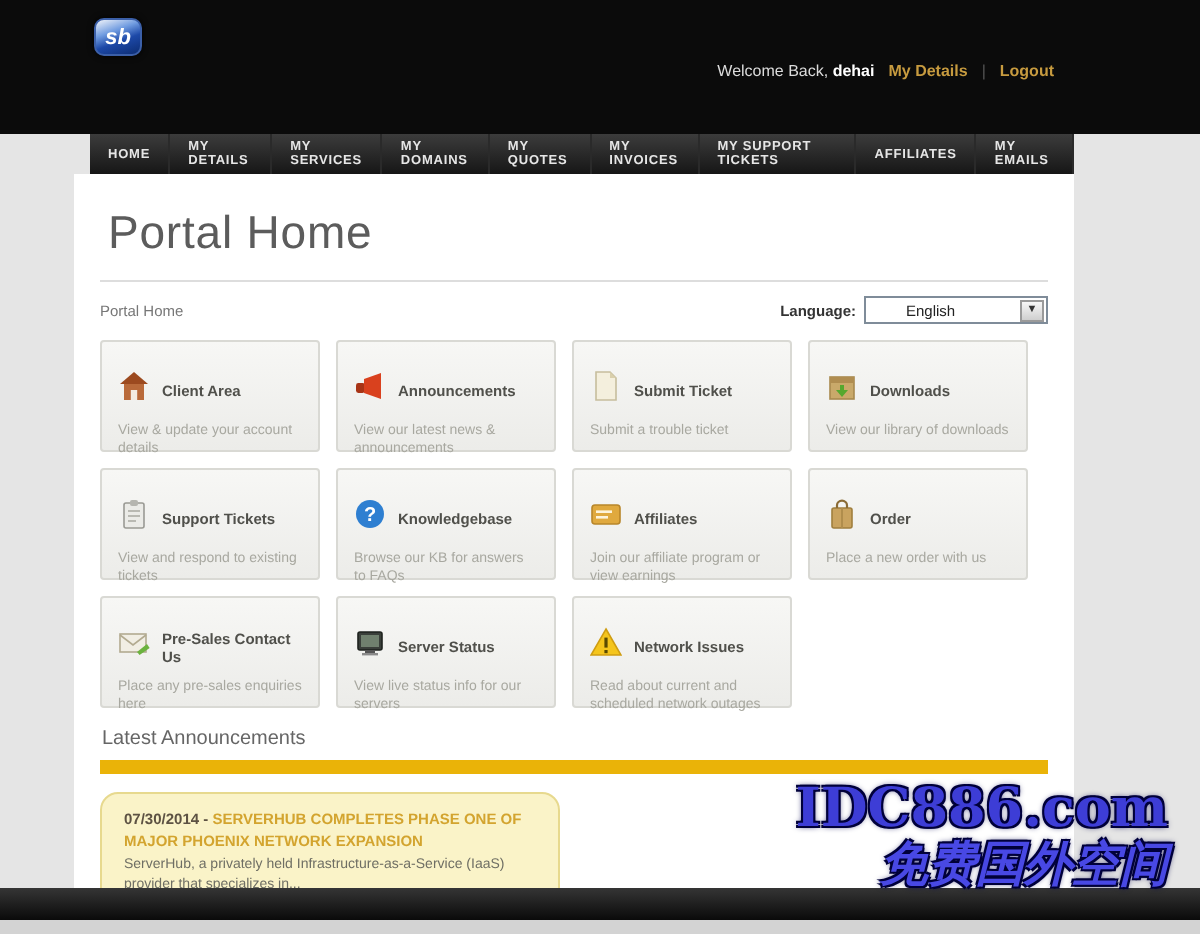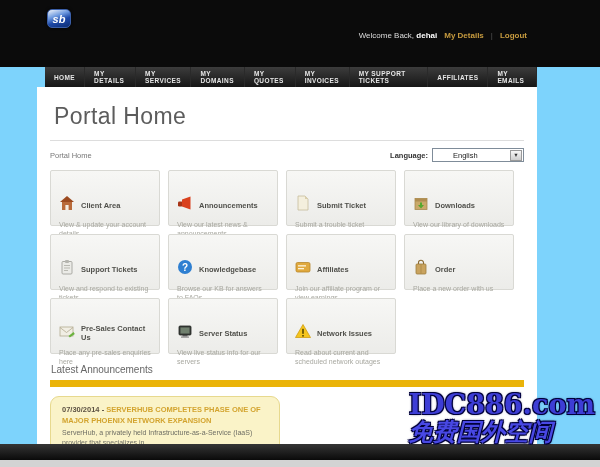--- a/index.html
+++ b/index.html
@@ -1,17 +1,17 @@
 <!DOCTYPE html>
 <html><head>
 <meta charset="utf-8">
 <style>
   * { margin:0; padding:0; box-sizing:border-box; }
   body { font-family:"Liberation Sans", sans-serif; background:#222; }
-  .viewport { position:relative; width:600px; height:467px; background:#7dd3fc; overflow:hidden;text-decoration:underline; }
+  .viewport { position:relative; width:600px; height:467px; background:#e5e5e5; overflow:hidden;text-decoration:underline; }
 
   
   .topbar { position:absolute; top:0; left:0; width:600px; height:67px; background:#0b0b0b; }
   .logo { position:absolute; left:47px; top:9px; display:flex; align-items:center; gap:6px; cursor:pointer; }
   .logo-badge { width:24px; height:19px; border-radius:5px;
     background:linear-gradient(160deg,#f2f5fa 0%,#6f9be0 35%,#1d49a8 60%,#0c2c72 100%);
     border:1px solid #3b5fa8; display:flex; align-items:center; justify-content:center;
     color:#fff; font-style:italic; font-weight:bold; font-size:11px; box-shadow:0 0 3px #000; }
   .logo-text { color:#e9e9e9; font-size:15px; font-style:italic; font-weight:bold; letter-spacing:0.3px; text-shadow:0 1px 2px #000; }
   .top-right { position:absolute; top:9px; right:73px; display:flex; gap:7px; font-size:8px;margin-top:22px; }
@@ -39,21 +39,21 @@
   .select { display:inline-flex; align-items:center; width:92px; height:14px;
     border:1px solid #7f8c99; background:#fff; cursor:pointer; }
   .select .txt { flex:1; padding-left:4px; font-size:7.5px; color:#222;margin-left:16px; }
   .select .btn { width:12px; height:11px; margin-right:1px; border:1px solid #9a9a9a;
     background:linear-gradient(#f7f7f7,#cfcfcf); display:flex; align-items:center;
     justify-content:center; font-size:5.5px; color:#333; }
   .welcome-line { font-size:7.5px; color:#555; margin:2px 0 9px; }
 
   
   .grid { display:flex; flex-wrap:wrap; gap:8px; }
-  .pbox { width:110px; height:56px; padding:24px 8px;
+  .pbox { width:110px; height:56px; padding:14px 8px;
     background:linear-gradient(#f7f7f5,#ececE9); border:1px solid #d9d9d4;
     border-radius:2px; cursor:pointer; }
   .pbox-head { display:flex; align-items:center; gap:6px; }
   .pbox-head svg { flex:0 0 auto; }
   .pbox-title { font-size:7.5px; font-weight:bold; color:#50504b; }
   .pbox-desc { font-size:7px; color:#a8a8a0; margin-top:5px; line-height:1.35; }
 
   
   .ann-section { margin-top:10px; }
   .ann-heading { font-size:10px; font-weight:400; color:#666; padding:0 0 5px 1px; border-bottom:7px solid #eab308; }
@@ -62,21 +62,21 @@
   .ann-titleline { font-size:7.5px; font-weight:bold; color:#5d5243; line-height:1.45; }
   .ann-link { color:#d3a42f; text-decoration:none; cursor:pointer; }
   .ann-excerpt { font-size:7px; color:#6e6e64; line-height:1.4; margin-top:1px; }
 
   
   .footer-band { position:absolute; top:444px; left:0; width:600px; height:16px;
     background:linear-gradient(#353535,#0a0a0a); }
   .footer-gray { position:absolute; top:460px; left:0; width:600px; height:7px; background:#d3d3d3; }
 
   
-  .watermark { position:absolute; top:391px; right:5px; line-height:1.05; pointer-events:none; }
+  .watermark { position:absolute; top:391px; right:16px; text-align:right; line-height:1.05; pointer-events:none; }
   .wm1 { font-family:"DejaVu Serif", serif; font-weight:bold; font-size:27px; color:#3d3dd6;
     text-shadow:1px 1px 0 #00003a,-1px -1px 0 #00003a,1px -1px 0 #00003a,-1px 1px 0 #00003a,0 0 3px #000050; }
   .wm2 { font-family:"DejaVu Serif", serif; font-style:italic; font-weight:bold; font-size:24px; color:#4848e4;
     text-shadow:1px 1px 0 #00003a,-1px -1px 0 #00003a,1px -1px 0 #00003a,-1px 1px 0 #00003a,0 0 3px #000050; }
 </style>
 </head>
 <body>
 
 <div class="viewport">
 

